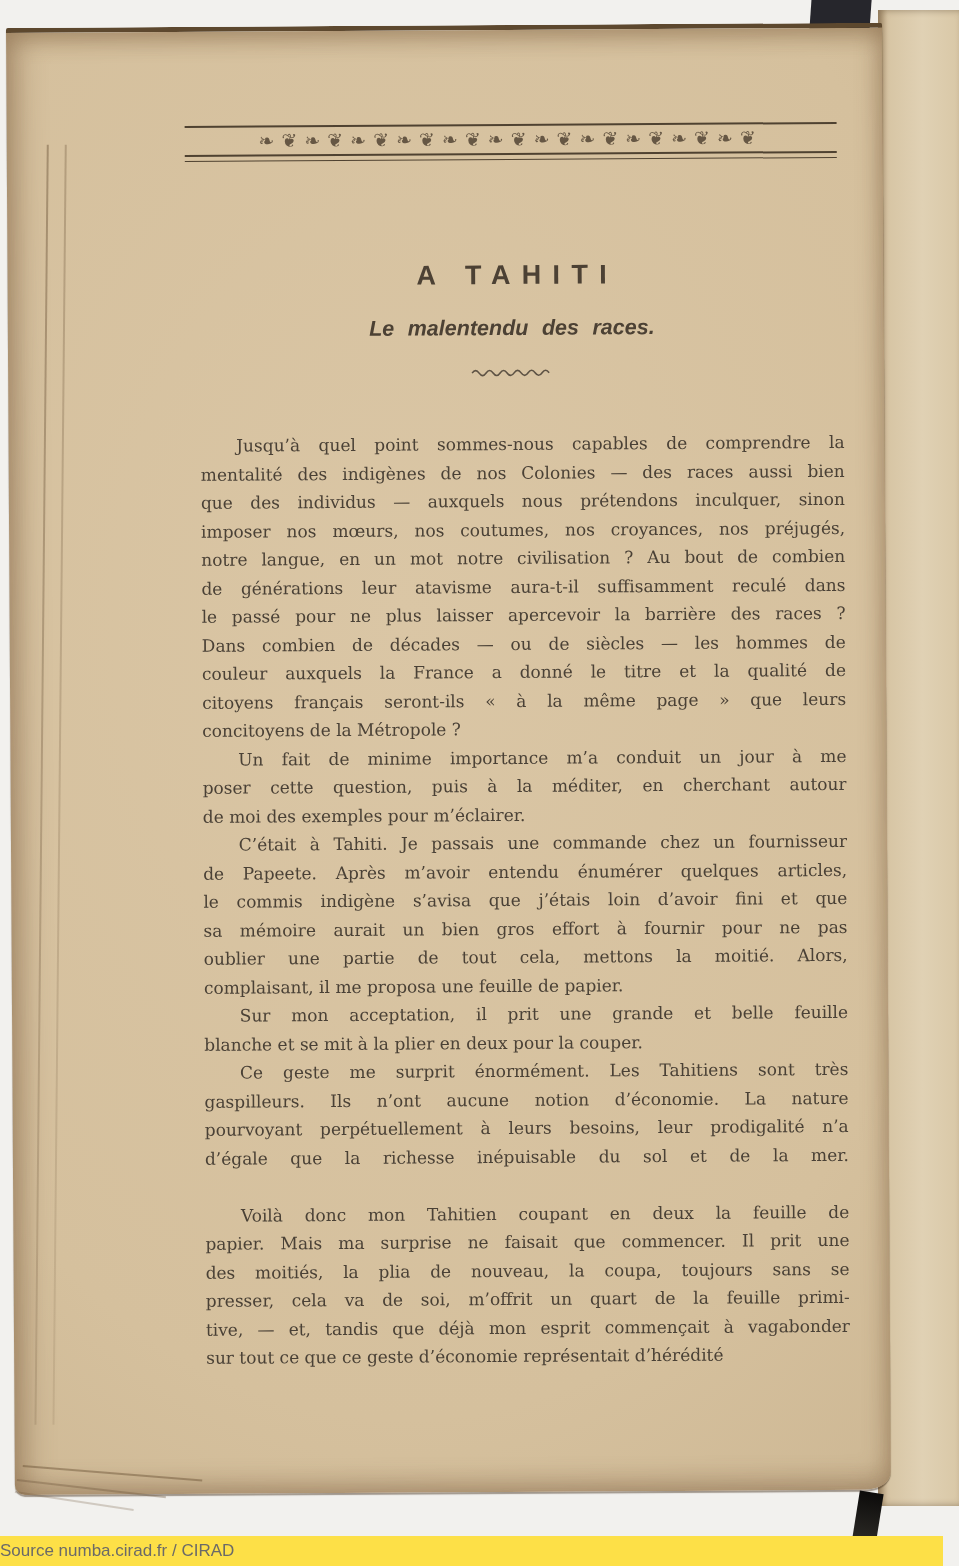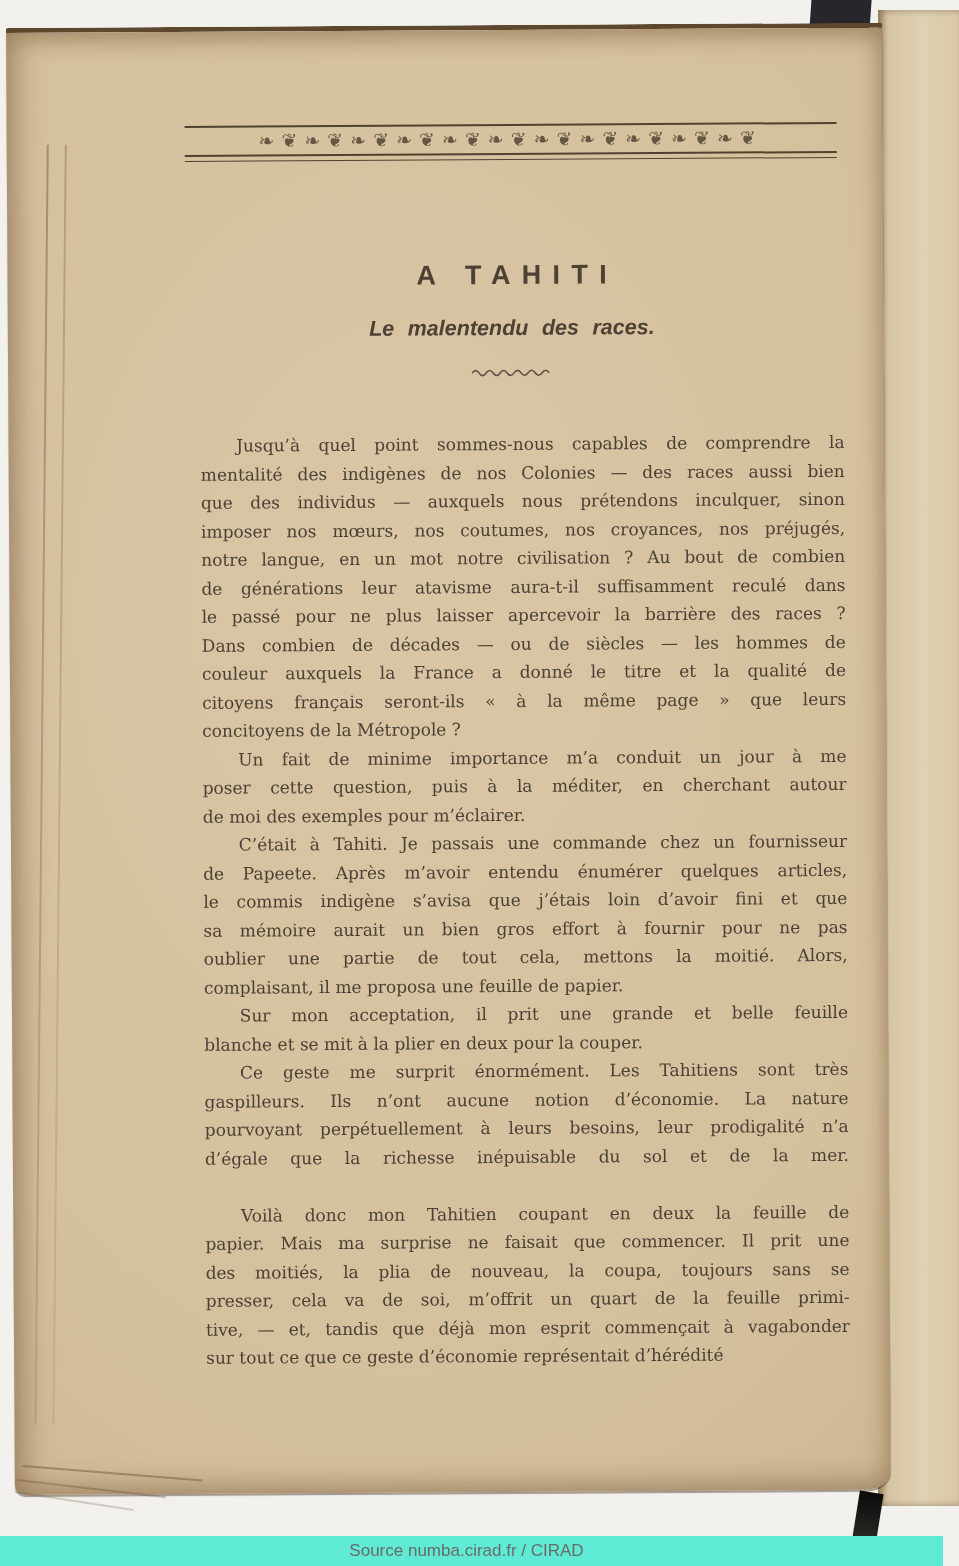--- a/index.html
+++ b/index.html
@@ -77,22 +77,22 @@
     height:28.5px;overflow:hidden;
   }
   .line.first{text-indent:2.1em;}
   .line.last{text-align-last:left;}
 
   .bookmark{
     position:absolute;left:856px;top:1492px;width:24px;height:48px;
     background:linear-gradient(#0c0b0a,#2a2824);transform:rotate(9deg);
   }
   .footer-bar{
-    position:absolute;left:0;right:16px;bottom:0;height:30px;background:#5eead4;
-    display:flex;align-items:center;justify-content:center;padding-right:10px;
+    position:absolute;left:0;right:16px;bottom:0;height:30px;background:#fde047;
+    display:flex;align-items:center;justify-content:flex-start;padding-right:10px;
     box-sizing:border-box;
     font-family:"Liberation Sans",sans-serif;font-size:17px;color:#6b6a68;
   }
 </style>
 </head>
 <body>
 
 <div class="under-pages"></div>
 <div class="cover-corner"></div>
 

